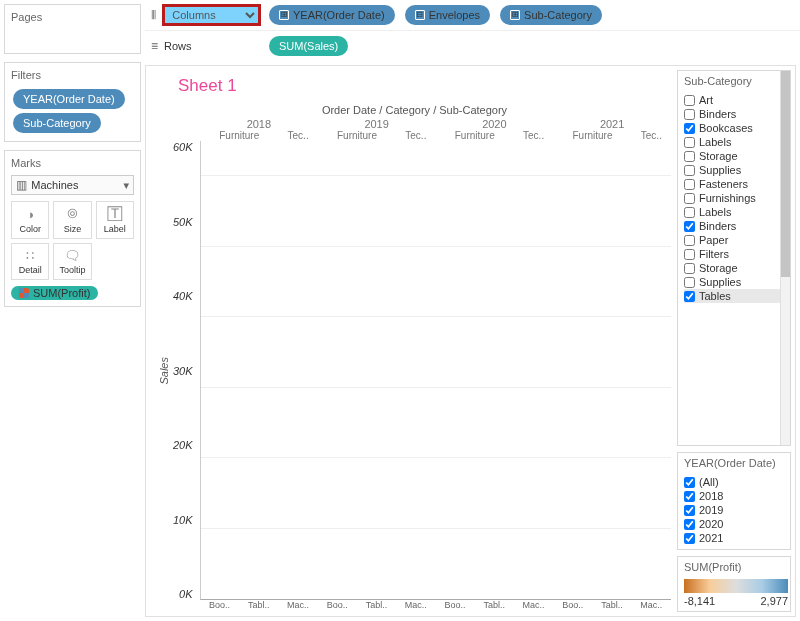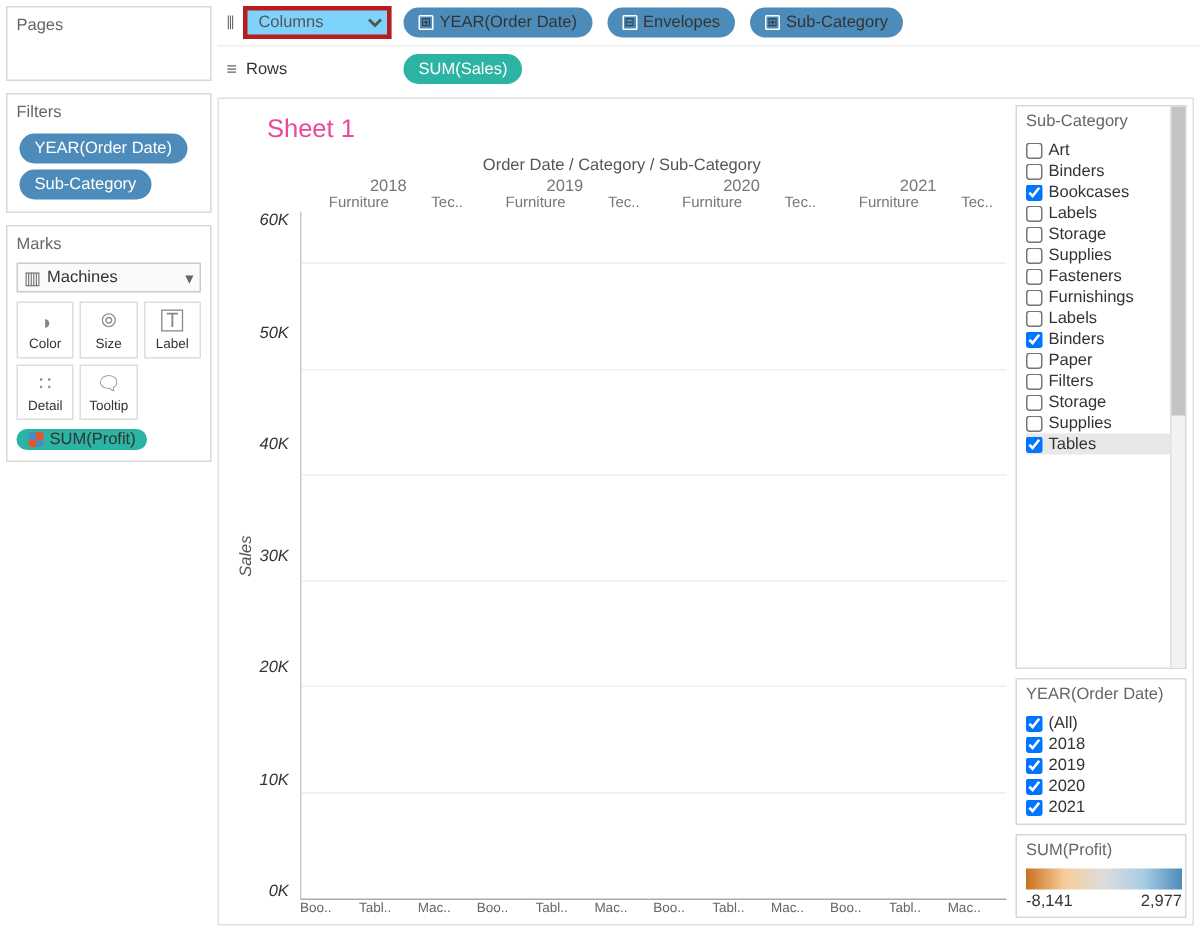--- a/index.html
+++ b/index.html
@@ -35,21 +35,21 @@
 .col-heads2 .cat-g { text-align:center; color:#777; font-size:10px; }
 .plot { flex:1; display:flex; }
 .y-axis { width:42px; position:relative; display:flex;font-style:italic; }
 .y-title { writing-mode:vertical-rl; transform:rotate(180deg); text-align:center; color:#555; font-size:11px; margin:auto 0; }
 .y-ticks { display:flex; flex-direction:column; justify-content:space-between; align-items:flex-end; padding:0 3px; font-size:10px; color:#666; }
 .bars { flex:1; display:flex; align-items:flex-end; border-bottom:1px solid #aaa; border-left:1px solid #ccc; position:relative; }
 .bars .grid { position:absolute; left:0; right:0; border-top:1px solid #eee; }
 .bar-slot { flex:1; display:flex; align-items:flex-end; justify-content:center; padding:0 2px; border-right:1px solid #eee; }
 .bar { width:72%; }
 .x-lbls { display:flex; margin-left:42px; }
-.x-lbls div { flex:1; font-size:9px; color:#666; overflow:hidden; white-space:nowrap; text-overflow:clip; }
+.x-lbls div { flex:1; text-align:center; font-size:9px; color:#666; overflow:hidden; white-space:nowrap; text-overflow:clip; }
 .right-col { width:118px; display:flex; flex-direction:column; gap:6px; padding:4px 4px 4px 0; }
 .rcard { border:1px solid #d8d8d8; padding:4px 2px 4px 6px; position:relative; }
 .rcard .sc { position:absolute; right:0; top:0; bottom:0; width:10px; background:#f2f2f2; border-left:1px solid #e0e0e0; }
 .rcard .sc div { background:#c4c4c4; width:100%; height:55%; }
 .chk { display:flex; align-items:center; gap:4px; font-size:10px; color:#555; padding:1px 0; }
 .chk.sel { background:#e8e8e8; }
 .chk input { width:11px; height:11px; }
 .leg { height:14px; background:linear-gradient(90deg,#c9701f,#f8cd9b,#ddd,#a9cde5,#4d8cba); margin:4px 0 2px; }
 .leg-l { display:flex; justify-content:space-between; font-size:9px; color:#555; }
 </style>

